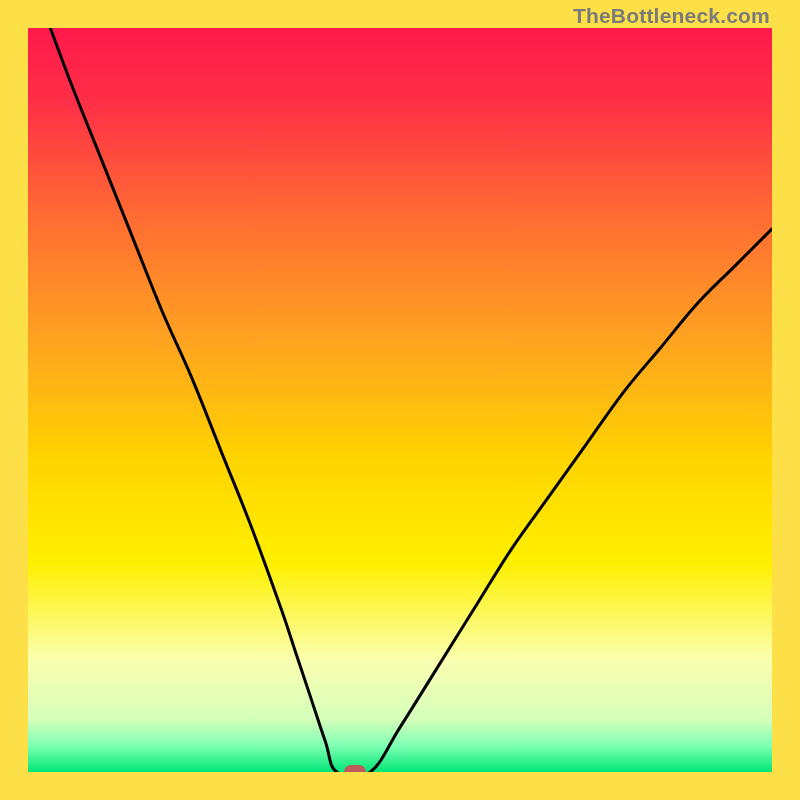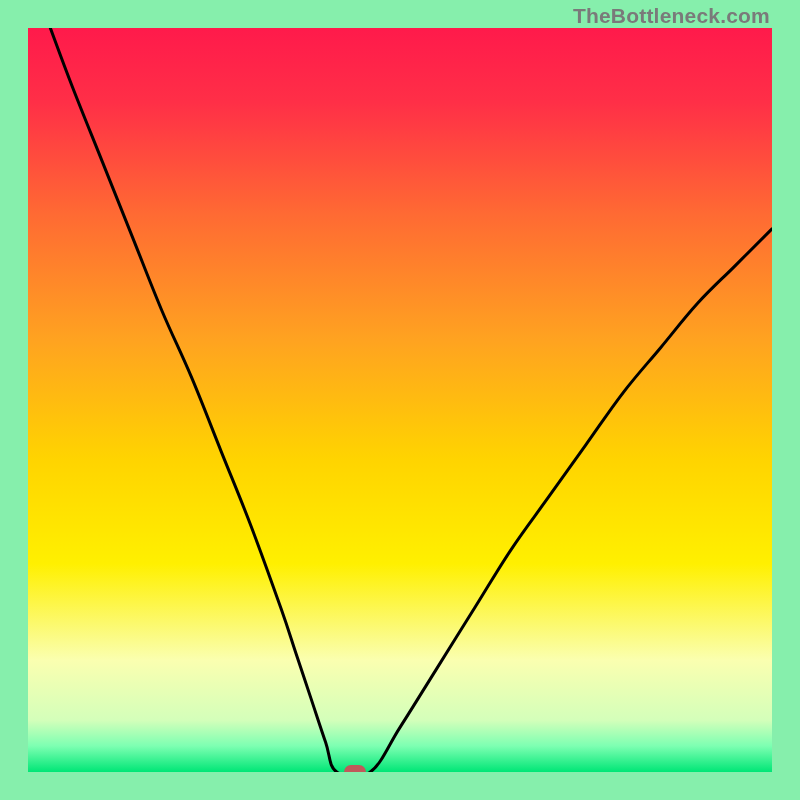--- a/index.html
+++ b/index.html
@@ -1,21 +1,21 @@
 <!DOCTYPE html>
 <html><head>
 <meta charset="utf-8">
 <style>
   * { margin: 0; padding: 0; box-sizing: border-box; }
   html, body { width: 800px; height: 800px; overflow: hidden; background: #000; }
   .frame {
     position: relative;
     width: 800px;
     height: 800px;
-    background: #86efac;
+    background: #fde047;
     text-align: right;
   }
   .plot-area {
     position: absolute;
     left: 28px;
     top: 28px;
     width: 744px;
     height: 744px;
     overflow: hidden;
   }

